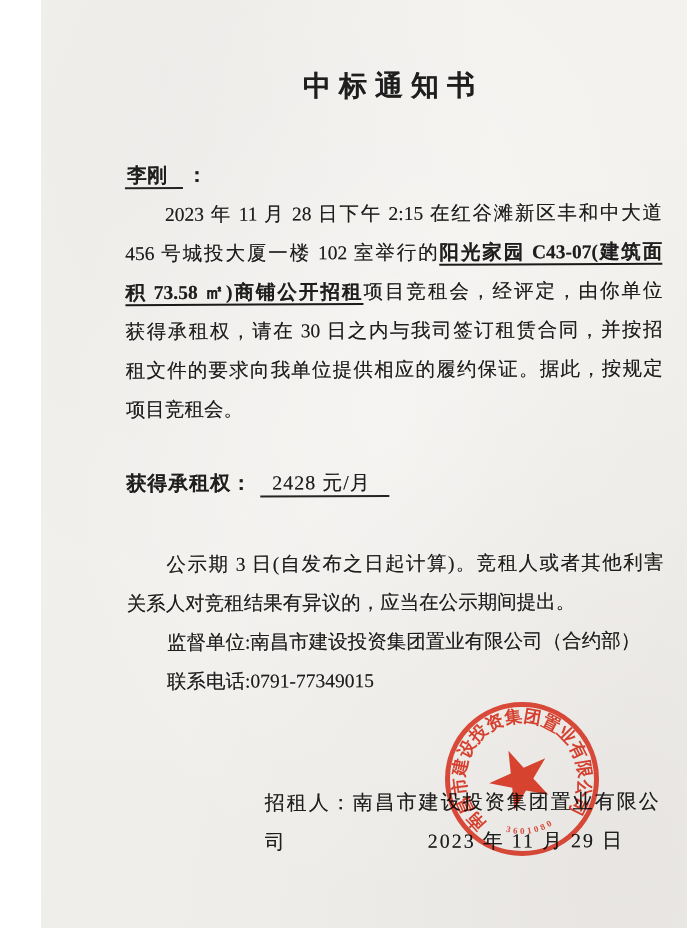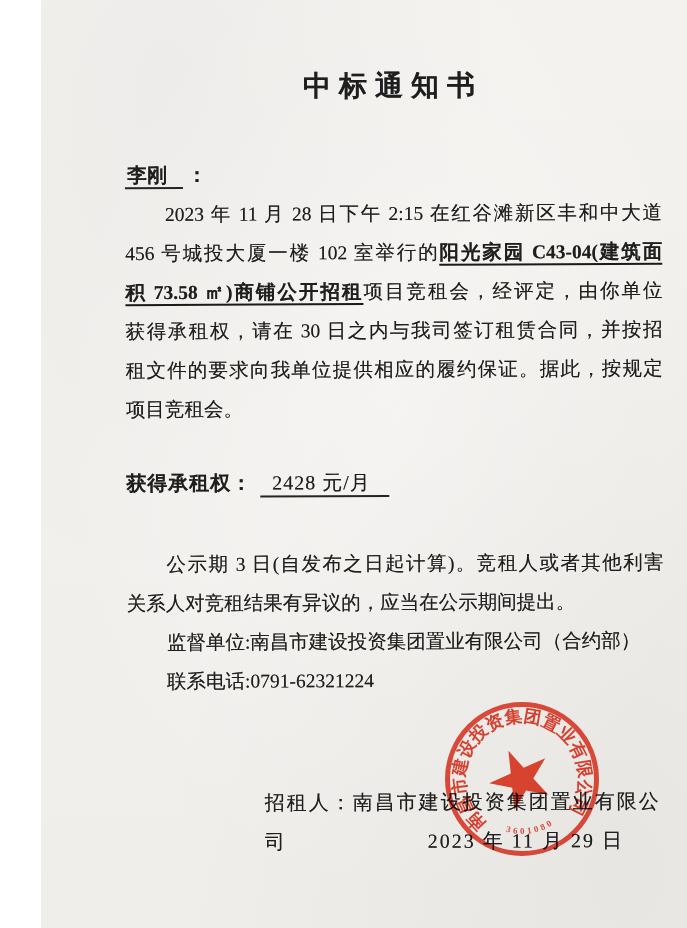--- a/index.html
+++ b/index.html
@@ -122,36 +122,36 @@
   <div class="content">
 
     <h1 class="doc-title">中标通知书</h1>
 
     <div class="salutation">
       <span class="name">李刚</span><span class="colon">：</span>
     </div>
 
     <div class="para">
         <div class="line indent just"><span>2023 年 11 月 28 日下午 2:15 在红谷滩新区丰和中大道</span></div>
-        <div class="line just"><span>456 号城投大厦一楼 102 室举行的</span><span class="hl">阳光家园 C43-04(建筑面</span></div>
+        <div class="line just"><span>456 号城投大厦一楼 102 室举行的</span><span class="hl">阳光家园 C43-07(建筑面</span></div>
         <div class="line just"><span class="hl">积 73.58 ㎡)商铺公开招租</span><span>项目竞租会，经评定，由你单位</span></div>
         <div class="line just"><span>获得承租权，请在 30 日之内与我司签订租赁合同，并按招</span></div>
         <div class="line just"><span>租文件的要求向我单位提供相应的履约保证。据此，按规定</span></div>
         <div class="line"><span>项目竞租会。</span></div>
       </div>
 
     <div class="result-line">
       <span class="result-label">获得承租权：</span><span class="result-value">2428 元/月</span>
     </div>
 
     <div class="para notice">
         <div class="line indent just"><span>公示期 3 日(自发布之日起计算)。竞租人或者其他利害</span></div>
         <div class="line"><span>关系人对竞租结果有异议的，应当在公示期间提出。</span></div>
         <div class="line indent"><span>监督单位:南昌市建设投资集团置业有限公司（合约部）</span></div>
-        <div class="line indent"><span>联系电话:0791-62321224</span></div>
+        <div class="line indent"><span>联系电话:0791-77349015</span></div>
       </div>
 
     <div class="signature">
       <div class="sig-issuer">招租人：南昌市建设投资集团置业有限公司</div>
       <div class="sig-date">2023 年 11 月 29 日</div>
     </div>
 
   </div>
 
   <div class="seal">

